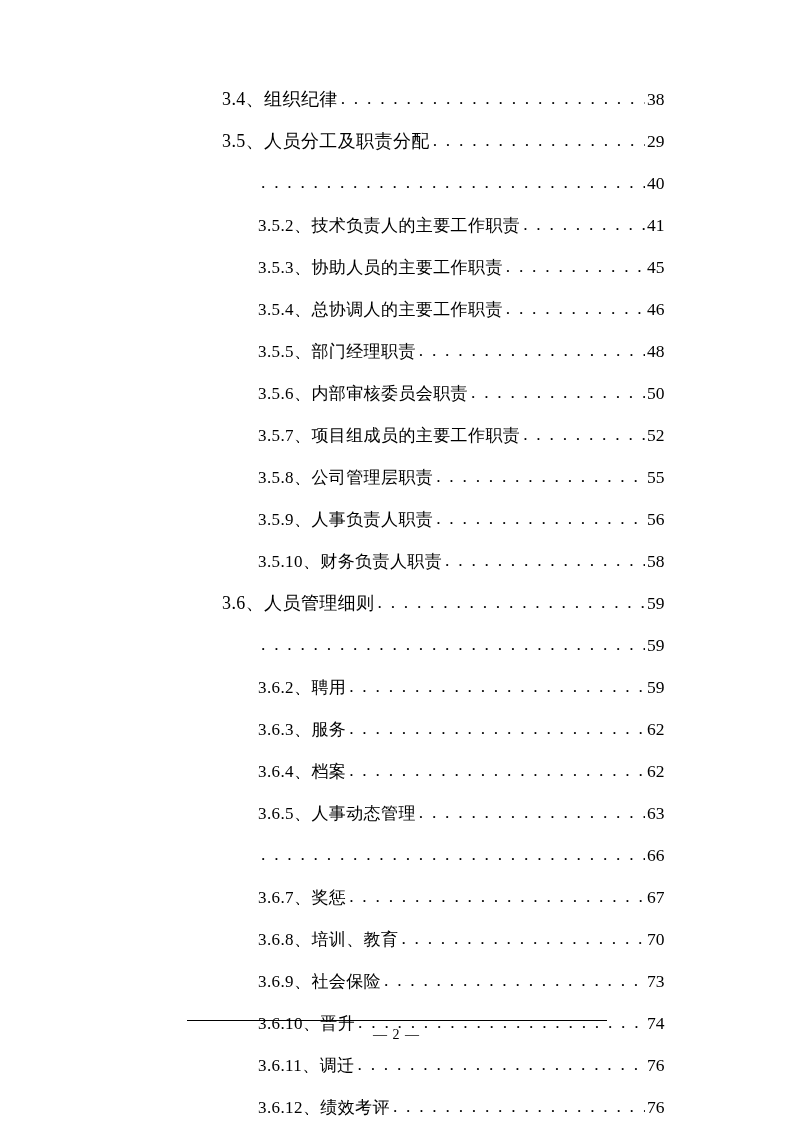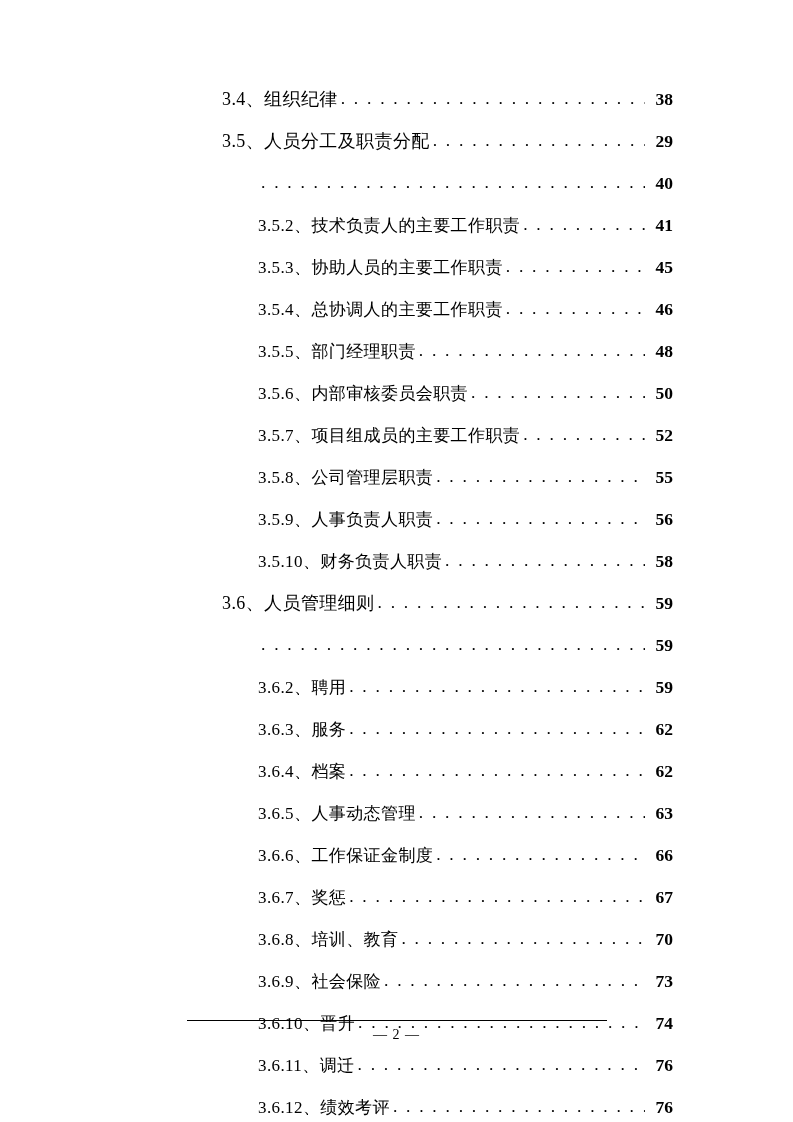--- a/index.html
+++ b/index.html
@@ -45,23 +45,22 @@
     overflow: hidden;
     white-space: nowrap;
     margin: 0 2px 0 3px;
     font-size: 17.5px;
     letter-spacing: 2.2px;
     position: relative;
     top: -1px;
   }
   .toc-entry .page-num {
     flex: 0 0 auto;
-    text-align: right;
+    text-align: left;
     min-width: 26px;
-    font-weight: bold;
   }
   
   .lvl2 { padding-left: 222px; padding-right: 120px; }
   .lvl3 { padding-left: 258px; padding-right: 120px; }
 
   .lvl2 .label { font-size: 18px; }
   .lvl3 .label { font-size: 17px; }
 
   .footer {
     position: absolute;
@@ -169,21 +168,20 @@
         <span class="label">3.6.4、档案</span>
         <span class="leader">. . . . . . . . . . . . . . . . . . . . . . . . . . . . . . . . . . . . . . . . . . . . . . . . . . . . . . . . . . . . . . . . . . . . . . . . . . . . . . . . . . . . . . . . . </span>
         <span class="page-num">62</span>
       </div>
       <div class="toc-entry lvl3">
         <span class="label">3.6.5、人事动态管理</span>
         <span class="leader">. . . . . . . . . . . . . . . . . . . . . . . . . . . . . . . . . . . . . . . . . . . . . . . . . . . . . . . . . . . . . . . . . . . . . . . . . . . . . . . . . . . . . . . . . </span>
         <span class="page-num">63</span>
       </div>
       <div class="toc-entry lvl3">
-        <span class="label">3.6.6、工作保证金制度</span>
         <span class="leader">. . . . . . . . . . . . . . . . . . . . . . . . . . . . . . . . . . . . . . . . . . . . . . . . . . . . . . . . . . . . . . . . . . . . . . . . . . . . . . . . . . . . . . . . . </span>
         <span class="page-num">66</span>
       </div>
       <div class="toc-entry lvl3">
         <span class="label">3.6.7、奖惩</span>
         <span class="leader">. . . . . . . . . . . . . . . . . . . . . . . . . . . . . . . . . . . . . . . . . . . . . . . . . . . . . . . . . . . . . . . . . . . . . . . . . . . . . . . . . . . . . . . . . </span>
         <span class="page-num">67</span>
       </div>
       <div class="toc-entry lvl3">
         <span class="label">3.6.8、培训、教育</span>

